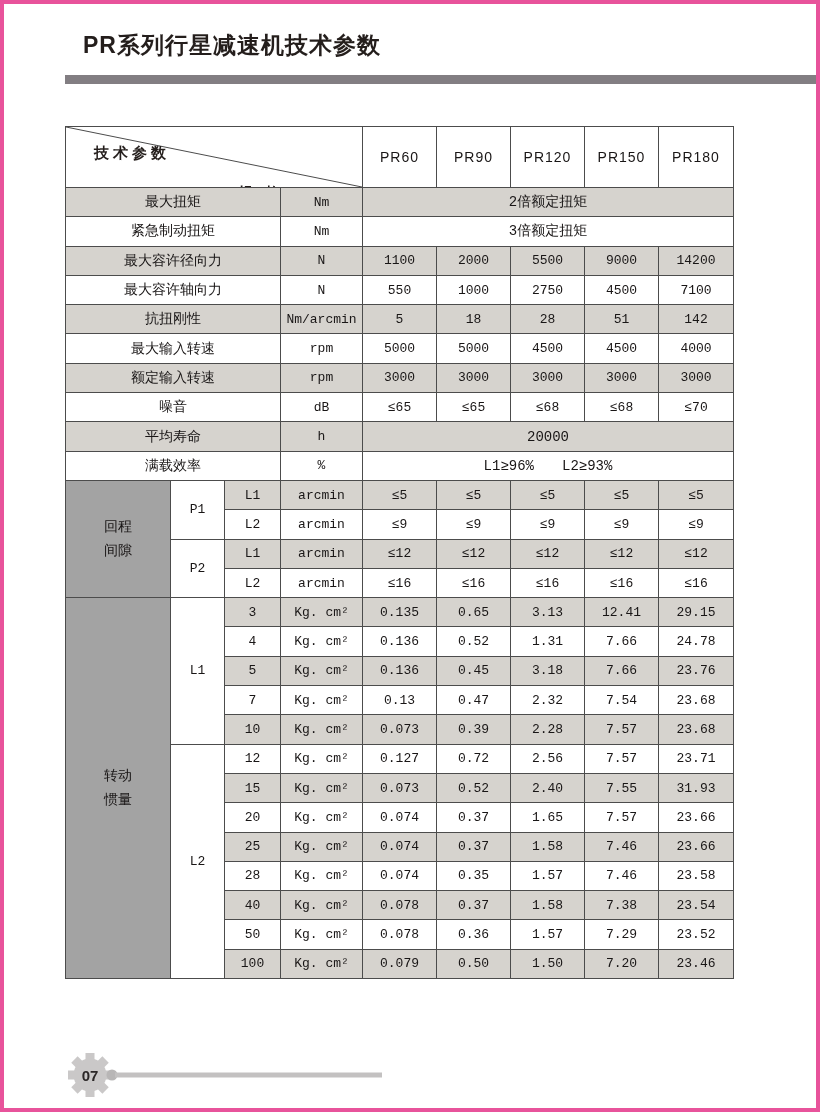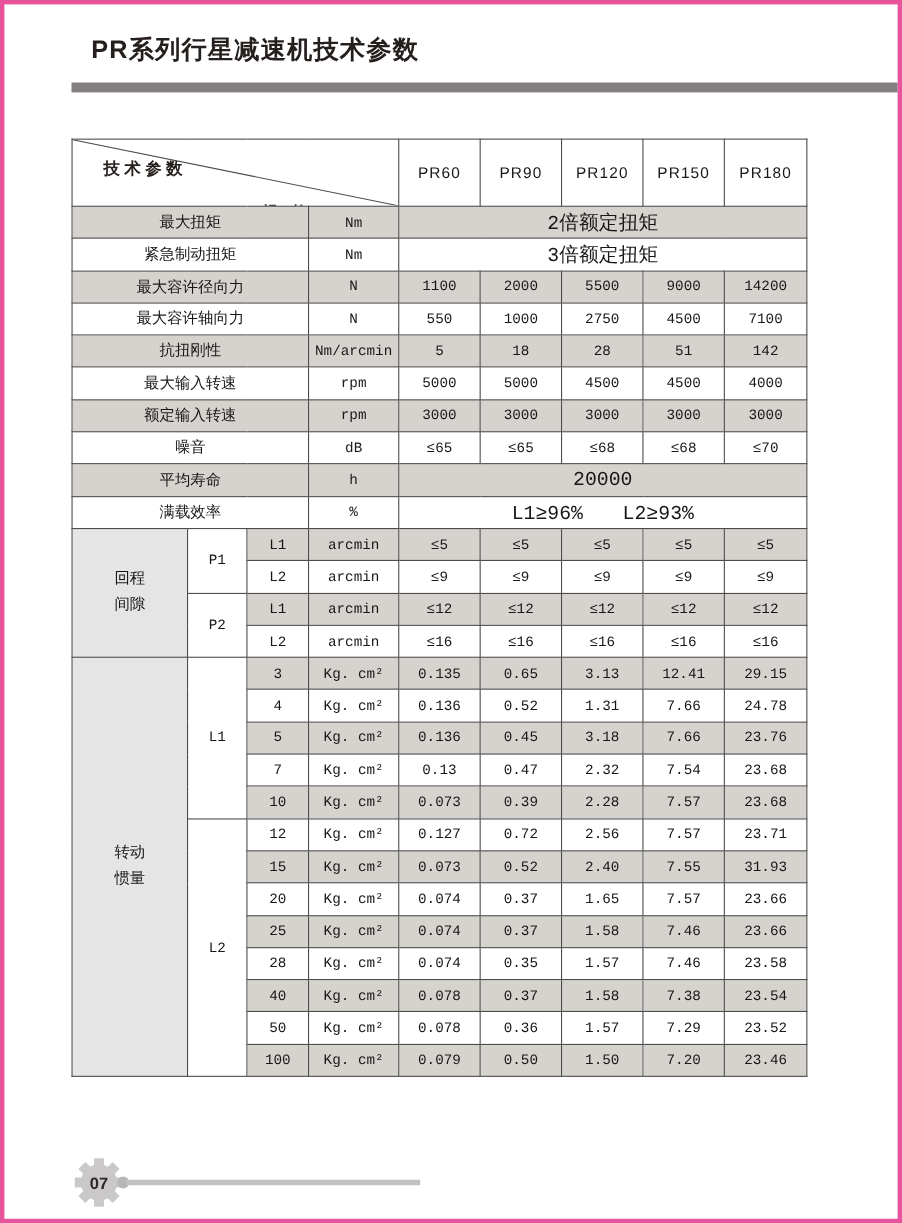--- a/index.html
+++ b/index.html
@@ -21,22 +21,22 @@
   table.spec td{
     border:1px solid #4c4c4c;text-align:center;vertical-align:middle;
     color:#191616;padding:0;overflow:hidden;
   }
   thead tr{height:61px;}
   tbody tr{height:29.3px;}
 
   td.model{font:14px "Liberation Sans",sans-serif;letter-spacing:1px;}
   td.name{font-family:Liberation Mono, monospace;font-size:14px;}
   td.unit,td.val,td.grade,td.stage,td.ratio{font-family:"Liberation Mono","DejaVu Sans Mono",monospace;font-size:13px;}
-  td.val.merged{font-size:18px;white-space:pre;}
-  td.vlabel{font-family:"Liberation Serif",serif;font-size:14px;line-height:1.75;background:#e5e5e5;}
+  td.val.merged{font-size:14px;white-space:pre;}
+  td.vlabel{font-family:"Liberation Serif",serif;font-size:14px;line-height:1.75;background:#a3a3a3;}
 
   tr.g-full td{background:#d6d3ce;}
   tr.g-part td.s{background:#d6d3ce;}
 
   td.corner{position:relative;padding:0;}
   td.corner svg.diag{position:absolute;inset:0;width:100%;height:100%;display:block;}
   .corner-top{
     position:absolute;top:13px;left:172px;
     font:bold 15px "Liberation Sans",sans-serif;letter-spacing:4px;color:#241e1c;margin-top:44px;
   }

